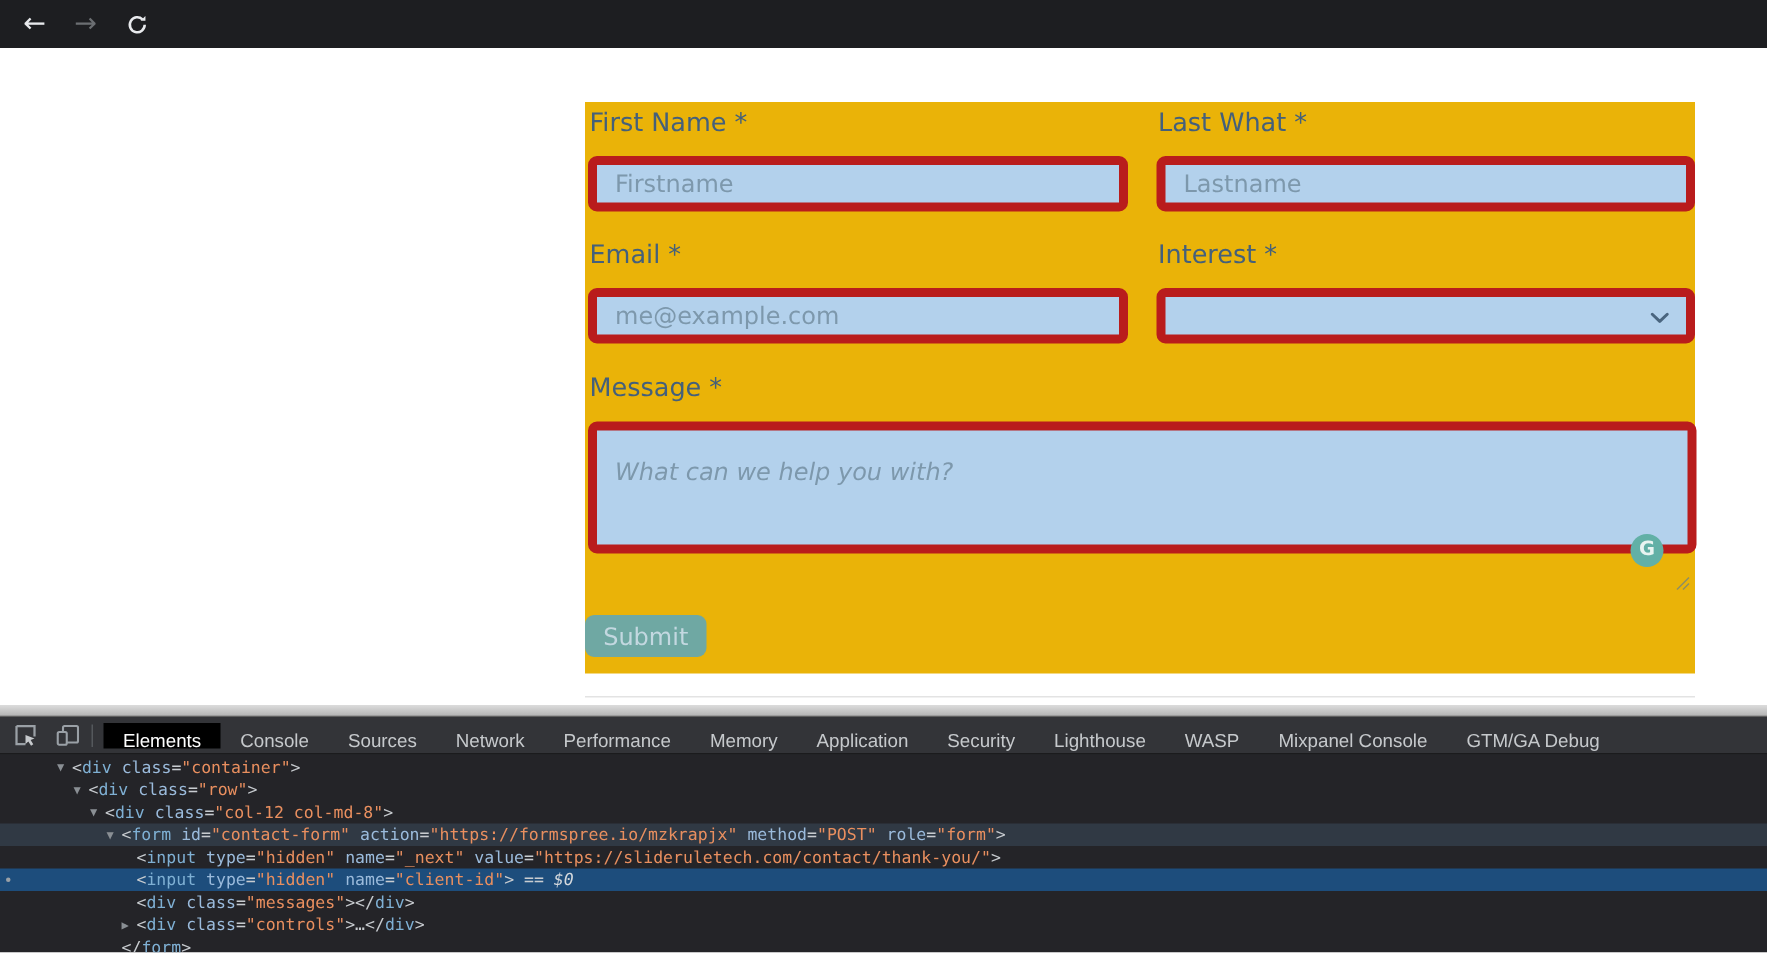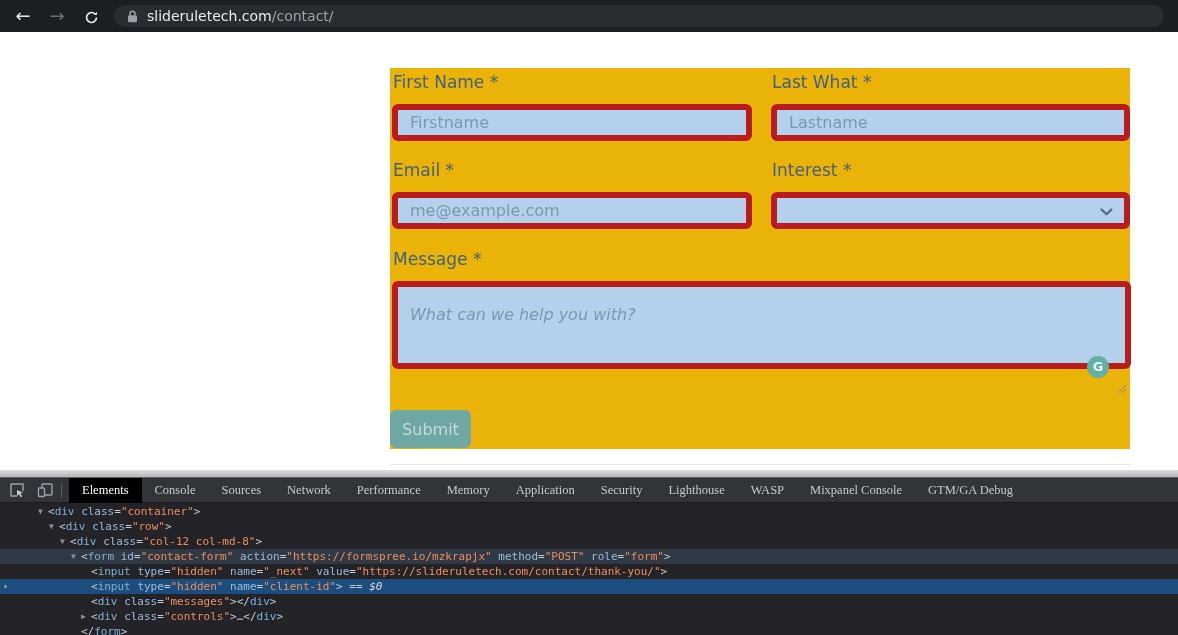--- a/index.html
+++ b/index.html
@@ -27,34 +27,34 @@
     position:absolute; background:#b3d1ec; border:6px solid #b91c1c; border-radius:6px;
     font-family:"DejaVu Sans",sans-serif; font-size:16px; color:#44607b; outline:none;
   }
   .f-input { height:37px; padding:0 12px; }
   .f-input::placeholder, .f-textarea::placeholder { color:#7d98ac; opacity:1; }
   .f-select { height:37px; display:flex; align-items:center; justify-content:flex-end; padding-right:11px; cursor:default; }
   .f-textarea { left:2px; top:213px; width:739px; height:88px; padding:16px 12px; resize:none; line-height:1.45;font-style:italic; }
   .grammarly { position:absolute; left:697px; top:288px; width:22px; height:22px; border-radius:50%;
     background:#62b0a6; color:#e8f4f1; font-size:13px; font-weight:bold; text-align:center; line-height:22px; }
   .resize-handle { position:absolute; left:727px; top:311px; width:10px; height:10px; opacity:.65; }
-  .submit-btn { position:absolute; left:0; top:342px; width:81px; height:38px; background:#6fa8a3; color:#c3d8e0;
+  .submit-btn { position:absolute; left:0; top:342px; width:81px; height:28px; background:#6fa8a3; color:#c3d8e0;
     border:none; border-radius:6px; font-size:16px; font-family:"DejaVu Sans",sans-serif; cursor:pointer; }
 
   
   .gray-strip { position:absolute; top:470px; left:0; width:100%; height:8px;
     background:linear-gradient(#dcdcdc,#b5b5b5); border-bottom:1px solid #5f5f5f; }
 
   
   .devtools { position:absolute; top:478px; left:0; width:100%; height:157px; background:#242428; }
   .dt-toolbar { height:25px; background:#333438; display:flex; align-items:center; border-bottom:1px solid #1b1b1d; }
   .dt-icon { width:22px; height:18px; margin-left:6px; display:flex; align-items:center; justify-content:center; cursor:pointer; }
   .dt-sep { width:1px; height:15px; background:#55585c; margin:0 7px 0 5px; }
-  .dt-tab { height:25px; line-height:25px; padding:0 13px; color:#c6c9cc; font-size:12.5px;
-    font-family:Liberation Serif, serif; cursor:pointer; white-space:nowrap; }
+  .dt-tab { height:17px; line-height:25px; padding:0 13px; color:#c6c9cc; font-size:12.5px;
+    font-family:Liberation Sans, sans-serif; cursor:pointer; white-space:nowrap; }
   .dt-tab.selected { background:#000; color:#fff; }
 
   .dt-tree { height:132px; overflow:hidden; font-family:"DejaVu Sans Mono",monospace; font-size:11px;
     line-height:15px; color:#c8ccd0; padding-top:1px; }
   .tree-row { height:15px; white-space:pre; position:relative; cursor:default; }
   .tree-row.selected { background:#1d4d7c; }
   .tree-row.selected::before { content:''; position:absolute; left:4px; top:6px; width:3px; height:3px; border-radius:50%; background:#9aa0a6; }
   .tree-row.hovered { background:#303944; }
   .tree-arrow { display:inline-block; width:10px; color:#8a8f94; font-size:8px; vertical-align:1px; }
   .tok-tag { color:#7fb0d4; }
@@ -67,29 +67,20 @@
 <body>
 
 <div class="browser-bar">
   <div class="nav-btn" style="margin-left:6px;">←</div>
   <div class="nav-btn dim">→</div>
   <div class="nav-btn">
     <svg width="15" height="15" viewBox="0 0 16 16">
         <path d="M13.3 8a5.3 5.3 0 1 1-1.6-3.8" fill="none" stroke="#e8eaed" stroke-width="1.8"></path>
         <path d="M13.8 1.8v3.4h-3.4z" fill="#e8eaed"></path>
       </svg>
-  </div>
-  <div class="omnibox">
-    <span class="lock">
-      <svg width="11" height="13" viewBox="0 0 11 13">
-          <rect x="1" y="5.2" width="9" height="7" rx="1.2" fill="#9aa0a6"></rect>
-          <path d="M3 5.2V3.8a2.5 2.5 0 0 1 5 0v1.4" fill="none" stroke="#9aa0a6" stroke-width="1.5"></path>
-        </svg>
-    </span>
-    <span class="url"><span>slideruletech.com</span><span class="url-path">/contact/</span></span>
   </div>
 </div>
 
 <div class="page">
   <div class="form-highlight">
 
     <label class="f-label" style="left:3px; top:4px;">First Name *</label>
     <label class="f-label" style="left:382px; top:4px;">Last What *</label>
     <input class="f-input" style="left: 2px; top: 36px; width: 360px;" placeholder="Firstname">
     <input class="f-input" style="left: 381px; top: 36px; width: 359px;" placeholder="Lastname">

